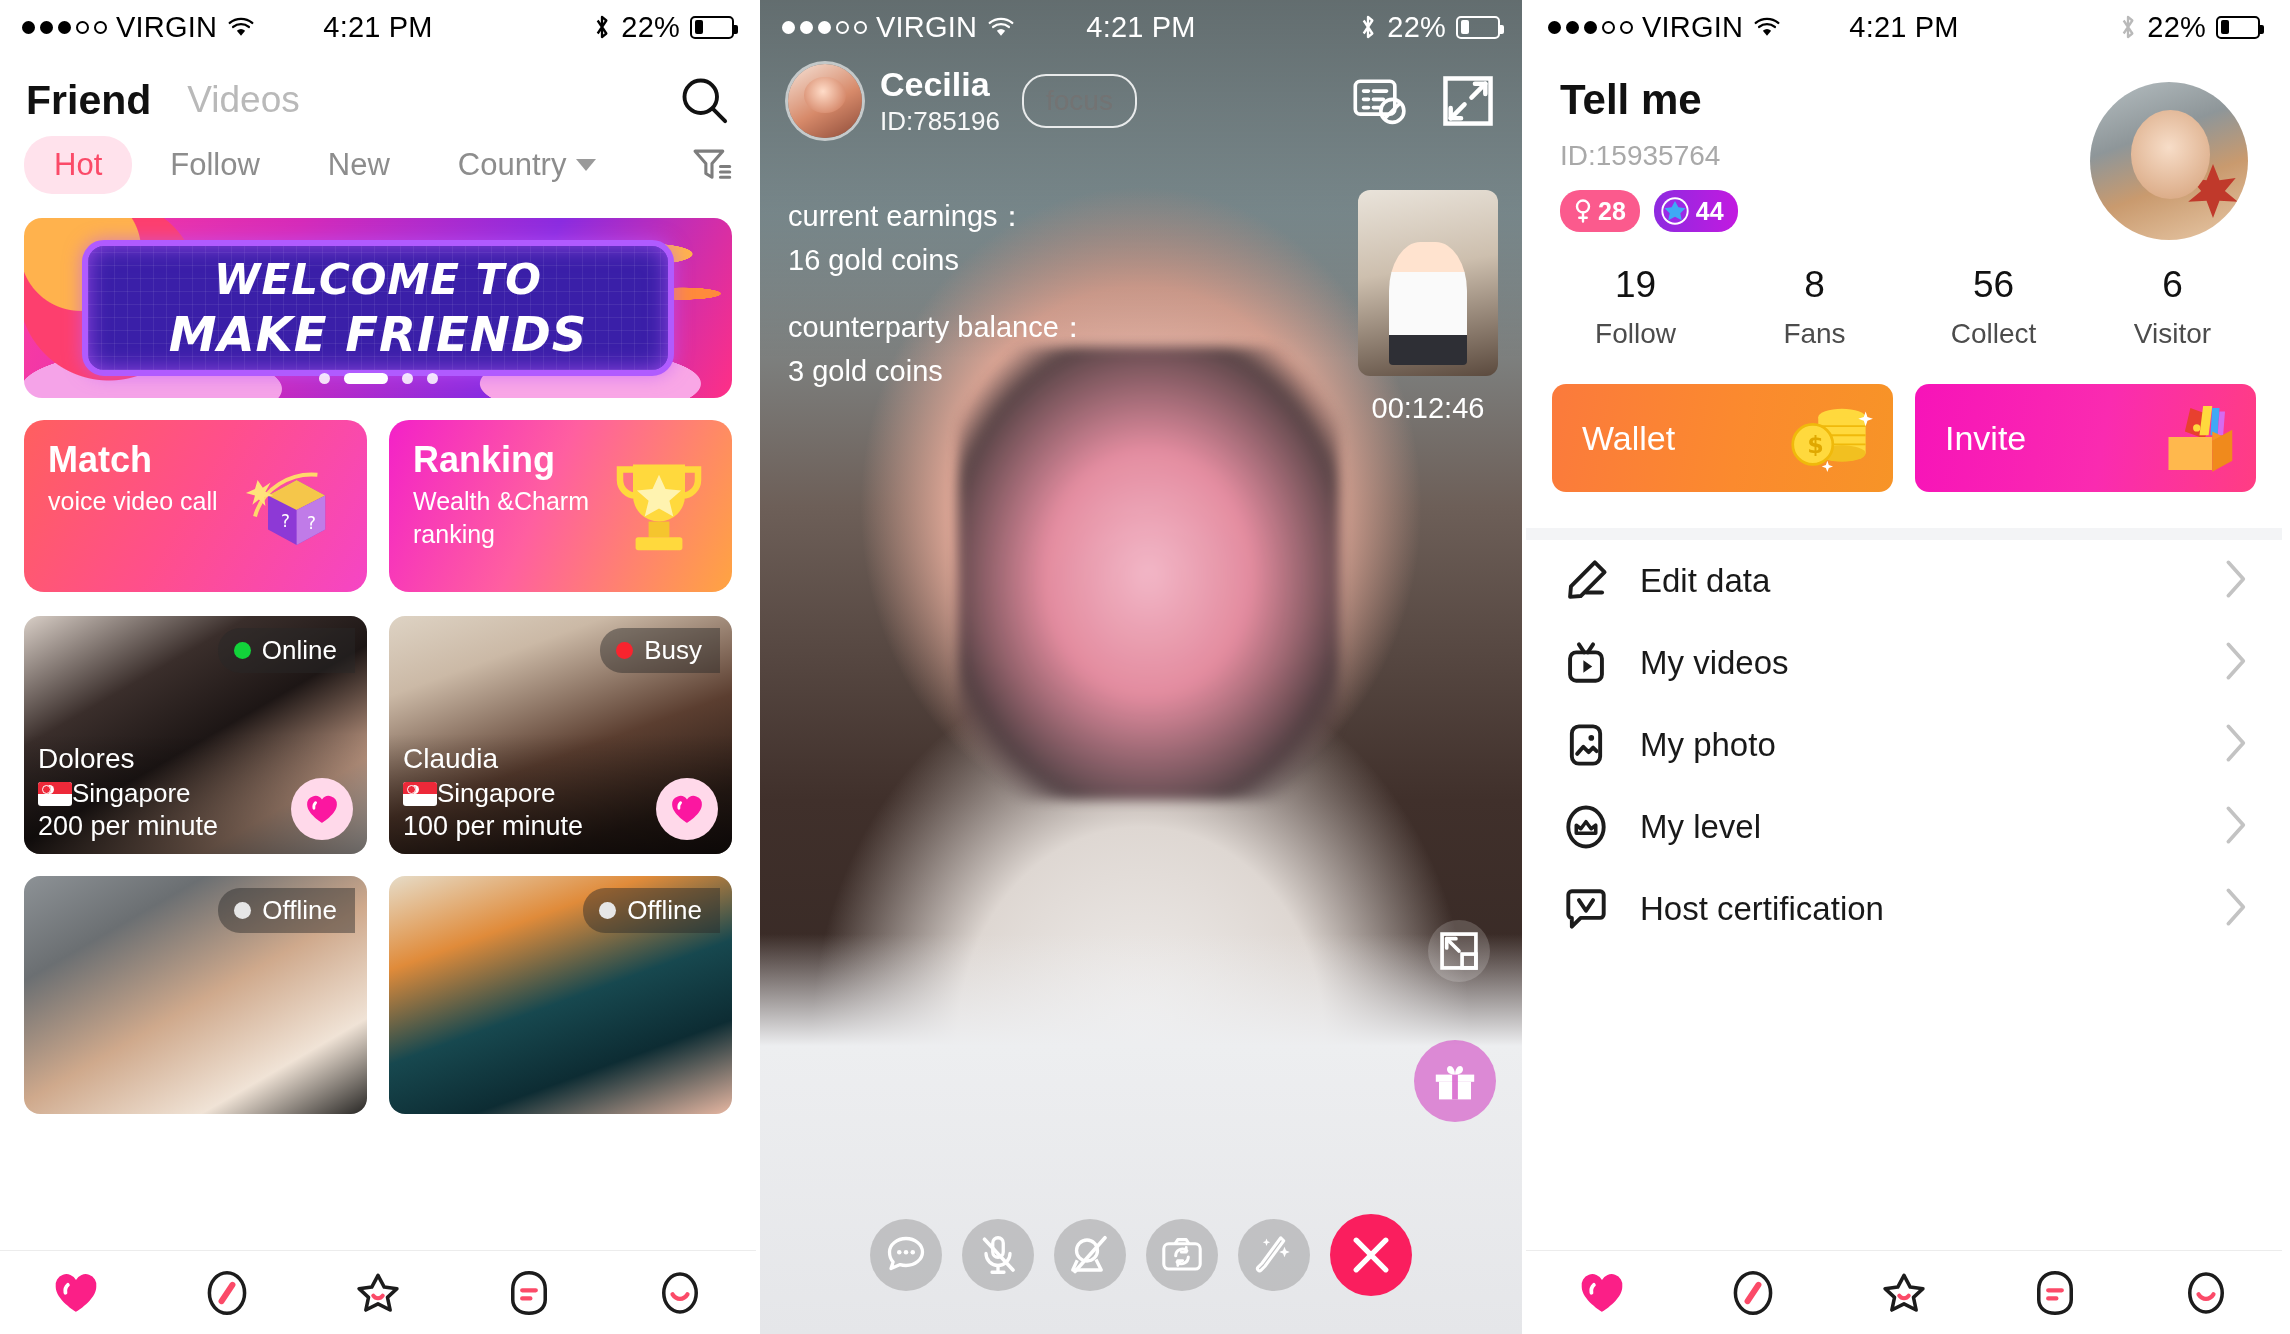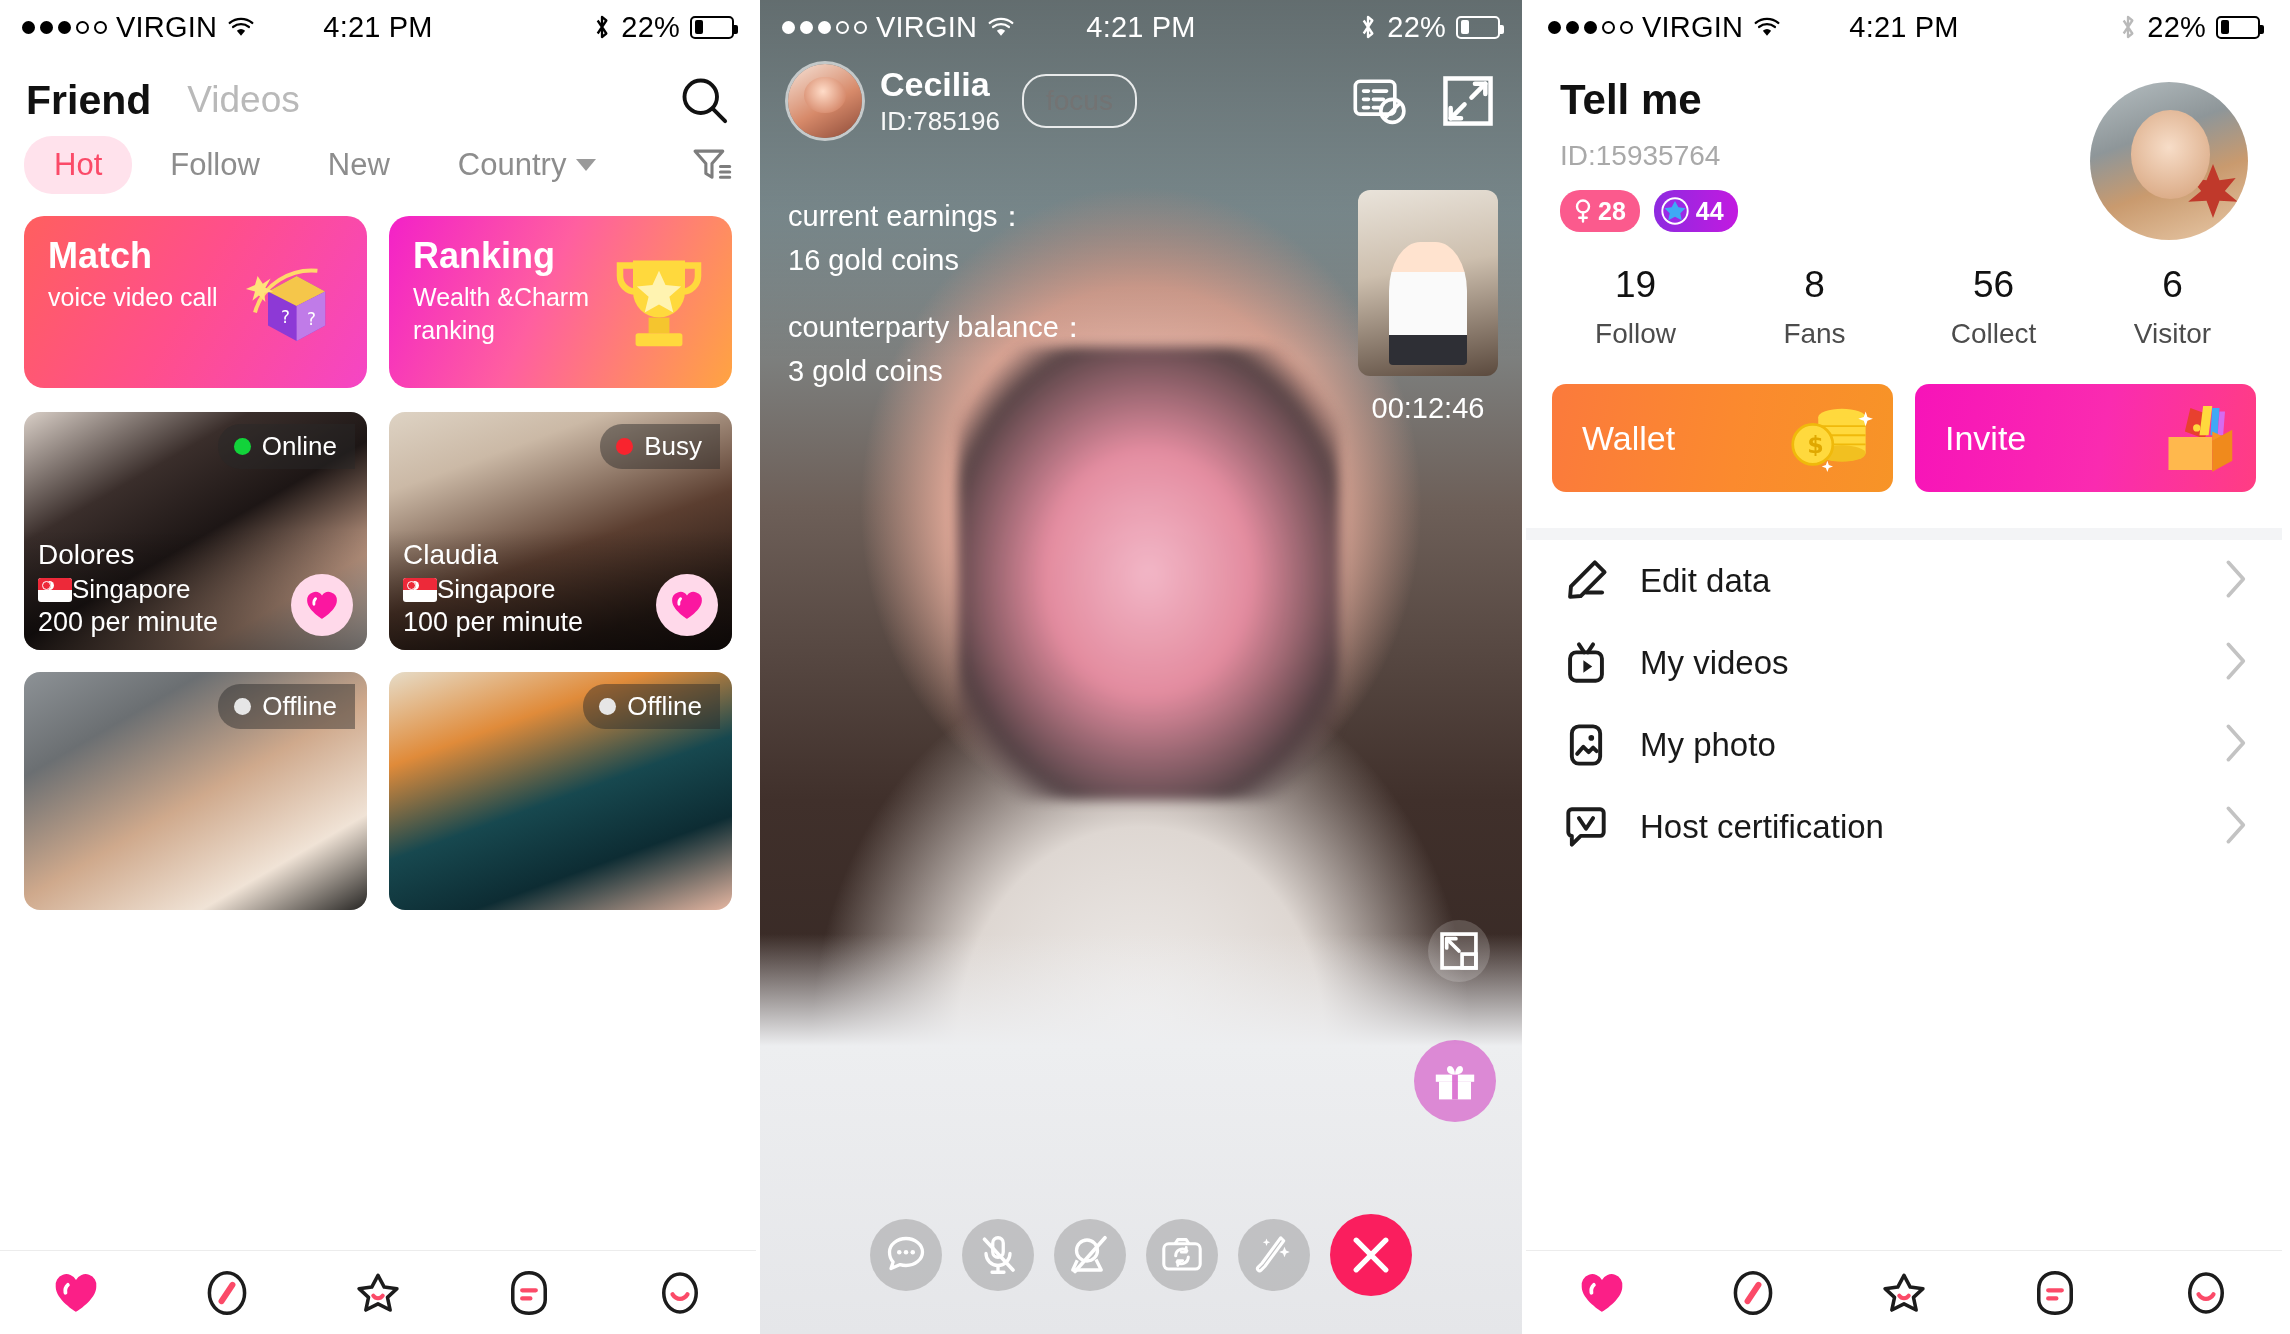--- a/index.html
+++ b/index.html
@@ -265,20 +265,32 @@
       <div class="chip drop">
         <span>Country</span>
         <span class="caret"></span>
       </div>
       <svg class="filter-icon" viewBox="0 0 26 24">
         <path d="M2 3h18l-7 8v9l-4-2.5V11Z" stroke="#7d7d7d" stroke-width="2" fill="none" stroke-linejoin="round"></path>
         <path d="M18.5 13h6M18.5 16.5h6M18.5 20h6" stroke="#7d7d7d" stroke-width="2" stroke-linecap="round"></path>
       </svg>
     </div>
 
+    <div class="banner">
+      <div class="banner-board">
+        <div class="banner-l1">WELCOME TO</div>
+        <div class="banner-l2">MAKE FRIENDS</div>
+      </div>
+      <div class="banner-dots">
+        <span class="bd"></span>
+          <span class="bd w"></span>
+          <span class="bd"></span>
+          <span class="bd"></span>
+      </div>
+    </div>
 
     <div class="promos">
       <div class="promo match">
         <h3>Match</h3>
         <p>voice video call</p>
         <svg class="promo-art" viewBox="0 0 100 100">
           <path d="M30 42 52 30l22 12v26L52 80 30 68Z" fill="#8d39d6"></path>
           <path d="M30 42 52 30l22 12-22 11Z" fill="#f5c64a"></path>
           <path d="M52 53v27l22-12V42Z" fill="#c07be8"></path>
           <text x="40" y="66" font-size="13" fill="#fff" font-family="DejaVu Sans">?</text>
@@ -675,20 +687,32 @@
               <circle cx="16" cy="9" r="1.6" fill="#1c1c1c"></circle>
               <path d="M8 18l3.5-4 3 3 2.5-2.5 2 2" stroke="#1c1c1c" stroke-width="2.2" fill="none" stroke-linecap="round" stroke-linejoin="round"></path>
             </svg>
         </span>
         <span class="ml">My photo</span>
         <span class="mc"><svg width="26" height="40" viewBox="0 0 14 24">
               <path d="M3 2l9 10-9 10" stroke="#c3c3c3" stroke-width="2.2" fill="none" stroke-linecap="round" stroke-linejoin="round"></path>
             </svg></span>
       </div>
 
+      <div class="mrow">
+        <span class="mi">
+          <svg width="46" height="46" viewBox="0 0 26 26">
+              <ellipse cx="13" cy="13" rx="10" ry="11" stroke="#1c1c1c" stroke-width="2.2" fill="none"></ellipse>
+              <path d="M7.5 16.5V12l2.6 2 2.9-4 2.9 4 2.6-2v4.5Z" stroke="#1c1c1c" stroke-width="2" fill="none" stroke-linejoin="round"></path>
+            </svg>
+        </span>
+        <span class="ml">My level</span>
+        <span class="mc"><svg width="26" height="40" viewBox="0 0 14 24">
+              <path d="M3 2l9 10-9 10" stroke="#c3c3c3" stroke-width="2.2" fill="none" stroke-linecap="round" stroke-linejoin="round"></path>
+            </svg></span>
+      </div>
 
       <div class="mrow">
         <span class="mi">
           <svg width="46" height="46" viewBox="0 0 26 26">
               <path d="M5 3h16a2 2 0 0 1 2 2v11a2 2 0 0 1-2 2H10l-5 5v-5H5a2 2 0 0 1-2-2V5a2 2 0 0 1 2-2Z" stroke="#1c1c1c" stroke-width="2.2" fill="none" stroke-linejoin="round"></path>
               <path d="M9 8l4 6 4-6" stroke="#1c1c1c" stroke-width="2.2" fill="none" stroke-linecap="round" stroke-linejoin="round"></path>
             </svg>
         </span>
         <span class="ml">Host certification</span>
         <span class="mc"><svg width="26" height="40" viewBox="0 0 14 24">

